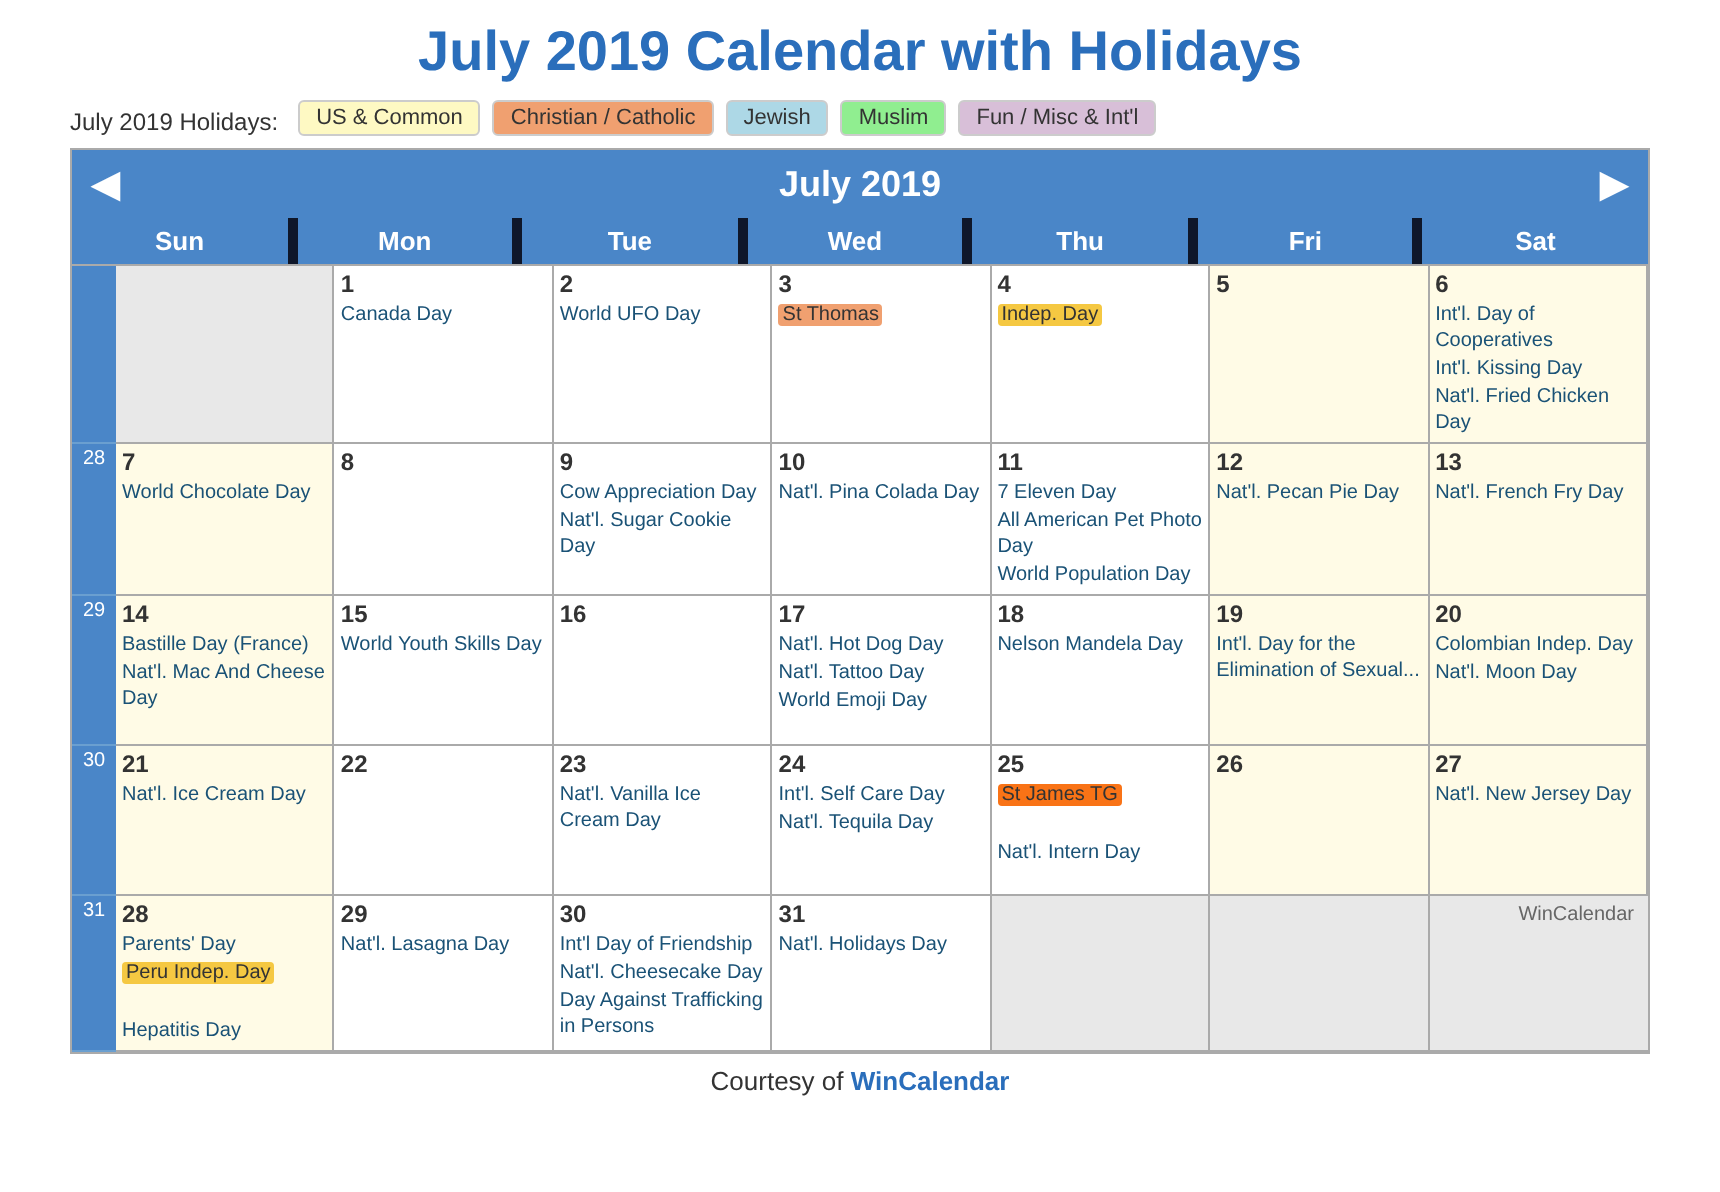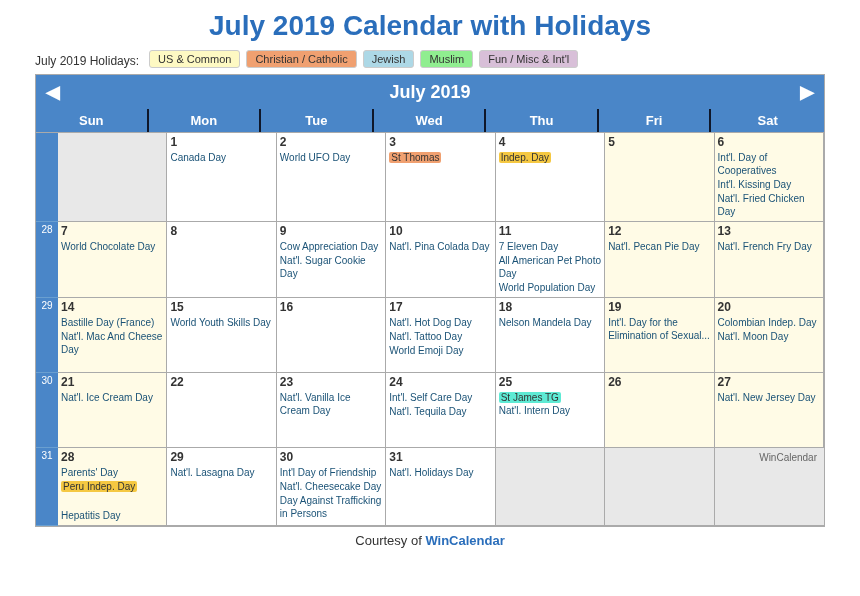--- a/index.html
+++ b/index.html
@@ -74,21 +74,21 @@
       display: grid;
       grid-template-columns: repeat(7, 1fr);
       background: #4a86c8;
     }
     .day-header {
       color: #fff;
       text-align: center;
       padding: 4px 0;
       font-size: 13px;
       font-weight: bold;
-      border-right: 2px solid #0f172a;
+      border-right: 5px solid #0f172a;
     }
     .day-header:last-child { border-right: none; }
 
     .cal-grid {
       display: grid;
       grid-template-columns: 22px repeat(7, 1fr);
       border-top: 1px solid #aaa;
     }
     .week-num {
       background: #4a86c8;
@@ -140,26 +140,26 @@
     .event-yellow {
       background: #f5c842;
       color: #333;
       padding: 0 2px;
       border-radius: 2px;
       font-size: 10px;
       margin-bottom: 17px;
       display: inline-block;
     }
     .event-salmon {
-      background: #5eead4;
+      background: #f97316;
       color: #333;
       padding: 0 2px;
       border-radius: 2px;
       font-size: 10px;
-      margin-bottom: 1px;
+      margin-bottom: 17px;
       display: inline-block;
     }
     .wincal-credit {
       text-align: right;
       font-size: 10px;
       color: #666;
       padding: 2px 4px;
     }
     .courtesy {
       font-size: 13px;

